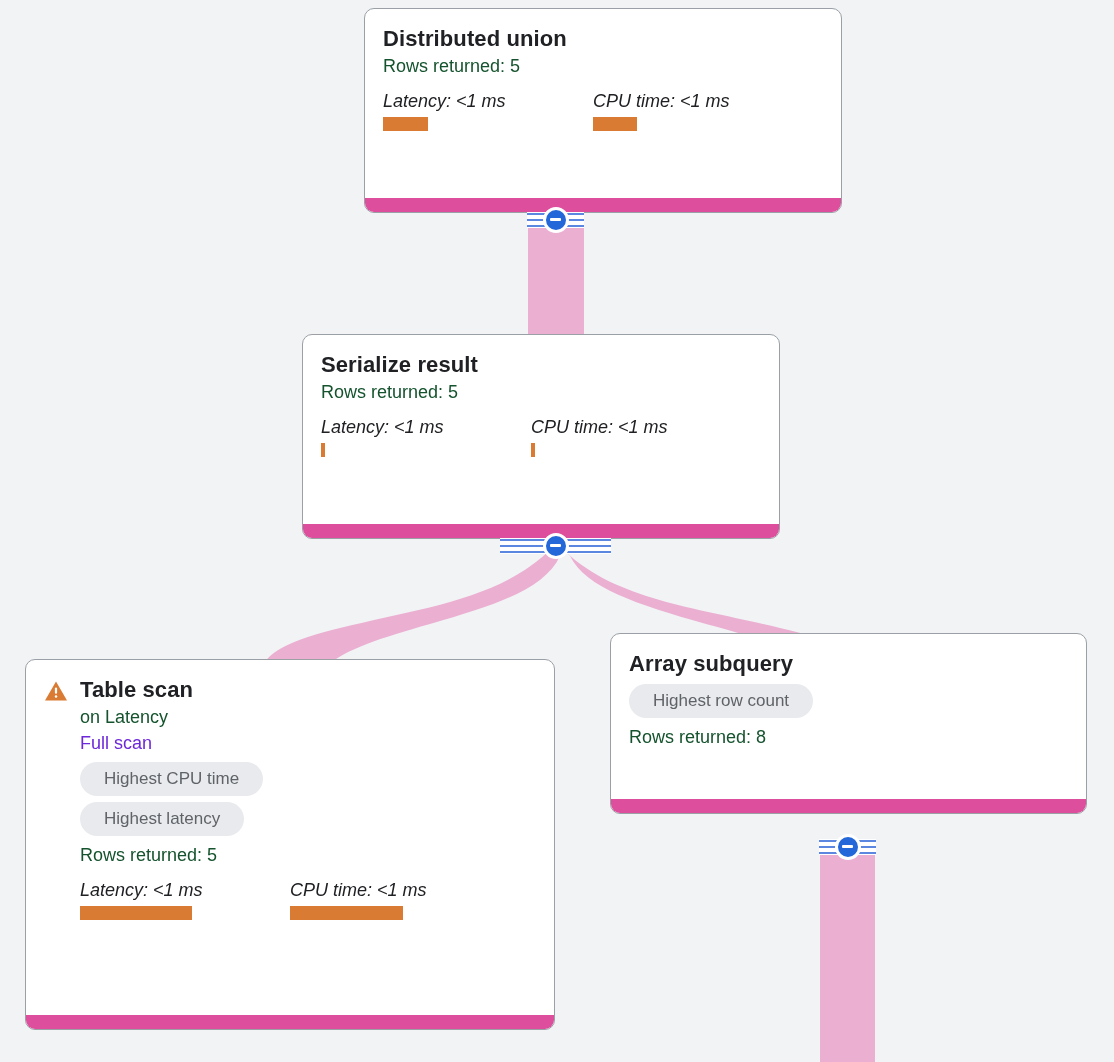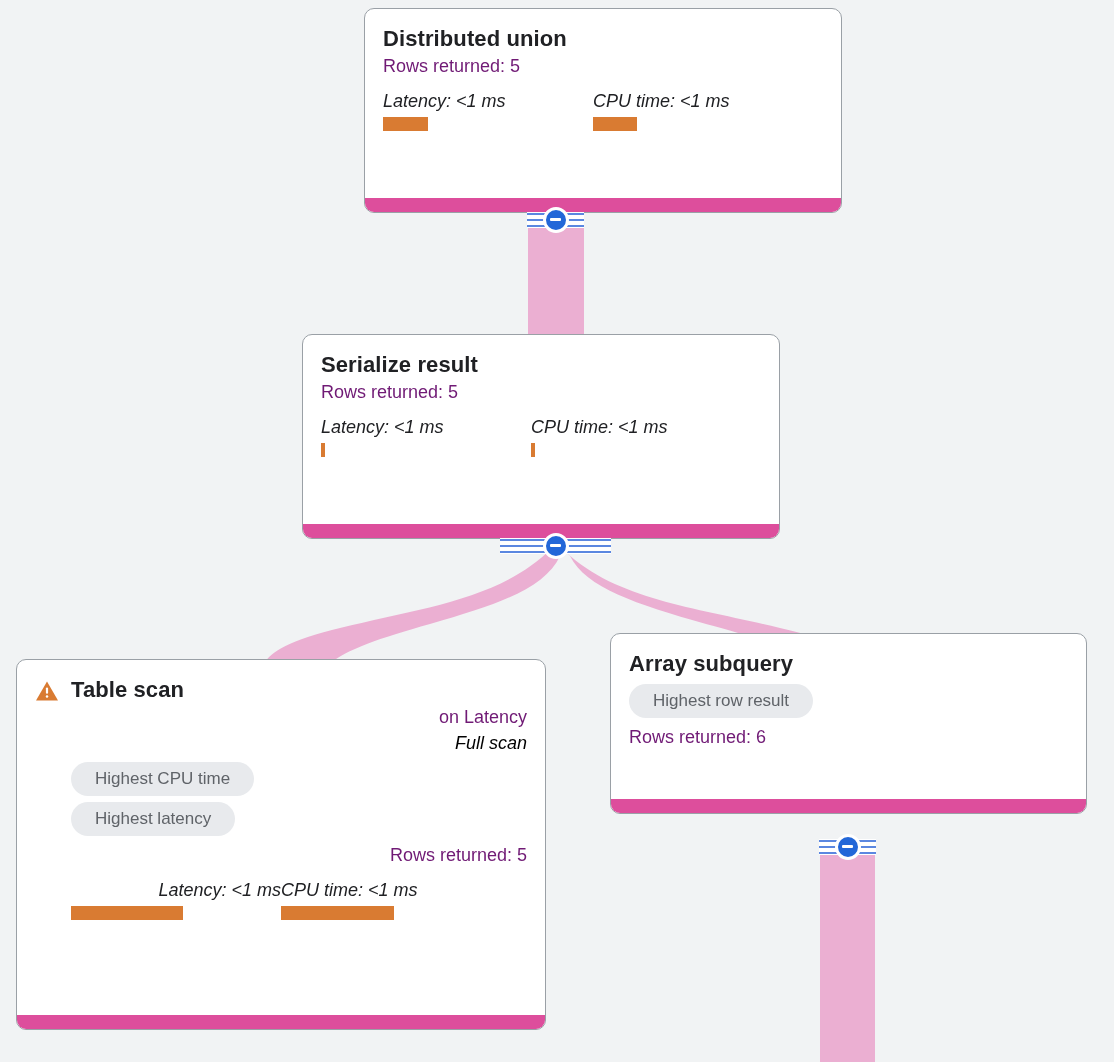--- a/index.html
+++ b/index.html
@@ -65,27 +65,26 @@
     letter-spacing: 0.1px;
   }
   .node-sub {
     margin-left: 36px;
   }
   .node-sub.no-indent {
     margin-left: 0;
   }
   .line {
     font-size: 18px;
-    color: #701a75;
+    color: #14532d;
     line-height: 26px;
     white-space: nowrap;
   }
   .line.muted {
-    color: #000000;
-    font-style: italic;
+    color: #6d28d9;
   }
   .badges {
     display: flex;
     flex-direction: column;
     align-items: flex-start;
     gap: 6px;
     margin: 6px 0 6px 0;
   }
   .badge {
     background: #E8EAED;
@@ -241,21 +240,21 @@
       </div>
     </div>
     <div class="node-footer"></div>
   </div>
 
   <div class="toggle" style="left:500px; top:532px; width:111px; height:27px;">
     <div class="rail"></div>
     <div class="knob"></div>
   </div>
 
-  <div class="node" style="left:16px; top:659px; width:530px; height:371px;text-align:right;">
+  <div class="node" style="left:25px; top:659px; width:530px; height:371px;">
     <div class="node-body">
       <div class="node-head">
         <svg class="warn-icon" viewBox="0 0 24 24">
           <path d="M12 2.6 L23 21.4 L1 21.4 Z" fill="#D97B32"></path>
           <rect x="10.9" y="8.4" width="2.2" height="6.4" rx="1.1" fill="#FFFFFF"></rect>
           <circle cx="12" cy="17.6" r="1.25" fill="#FFFFFF"></circle>
         </svg>
         <div class="node-title">Table scan</div>
       </div>
       <div class="node-sub">
@@ -281,23 +280,23 @@
     <div class="node-footer"></div>
   </div>
 
   <div class="node" style="left:610px; top:633px; width:477px; height:181px;">
     <div class="node-body">
       <div class="node-head">
         <div class="node-title">Array subquery</div>
       </div>
       <div class="node-sub no-indent">
         <div class="badges">
-          <div class="badge">Highest row result</div>
-        </div>
-        <div class="line">Rows returned: 6</div>
+          <div class="badge">Highest row count</div>
+        </div>
+        <div class="line">Rows returned: 8</div>
       </div>
     </div>
     <div class="node-footer"></div>
   </div>
 
   <div class="toggle" style="left:819px; top:833px; width:57px; height:27px;">
     <div class="rail"></div>
     <div class="knob"></div>
   </div>
 

